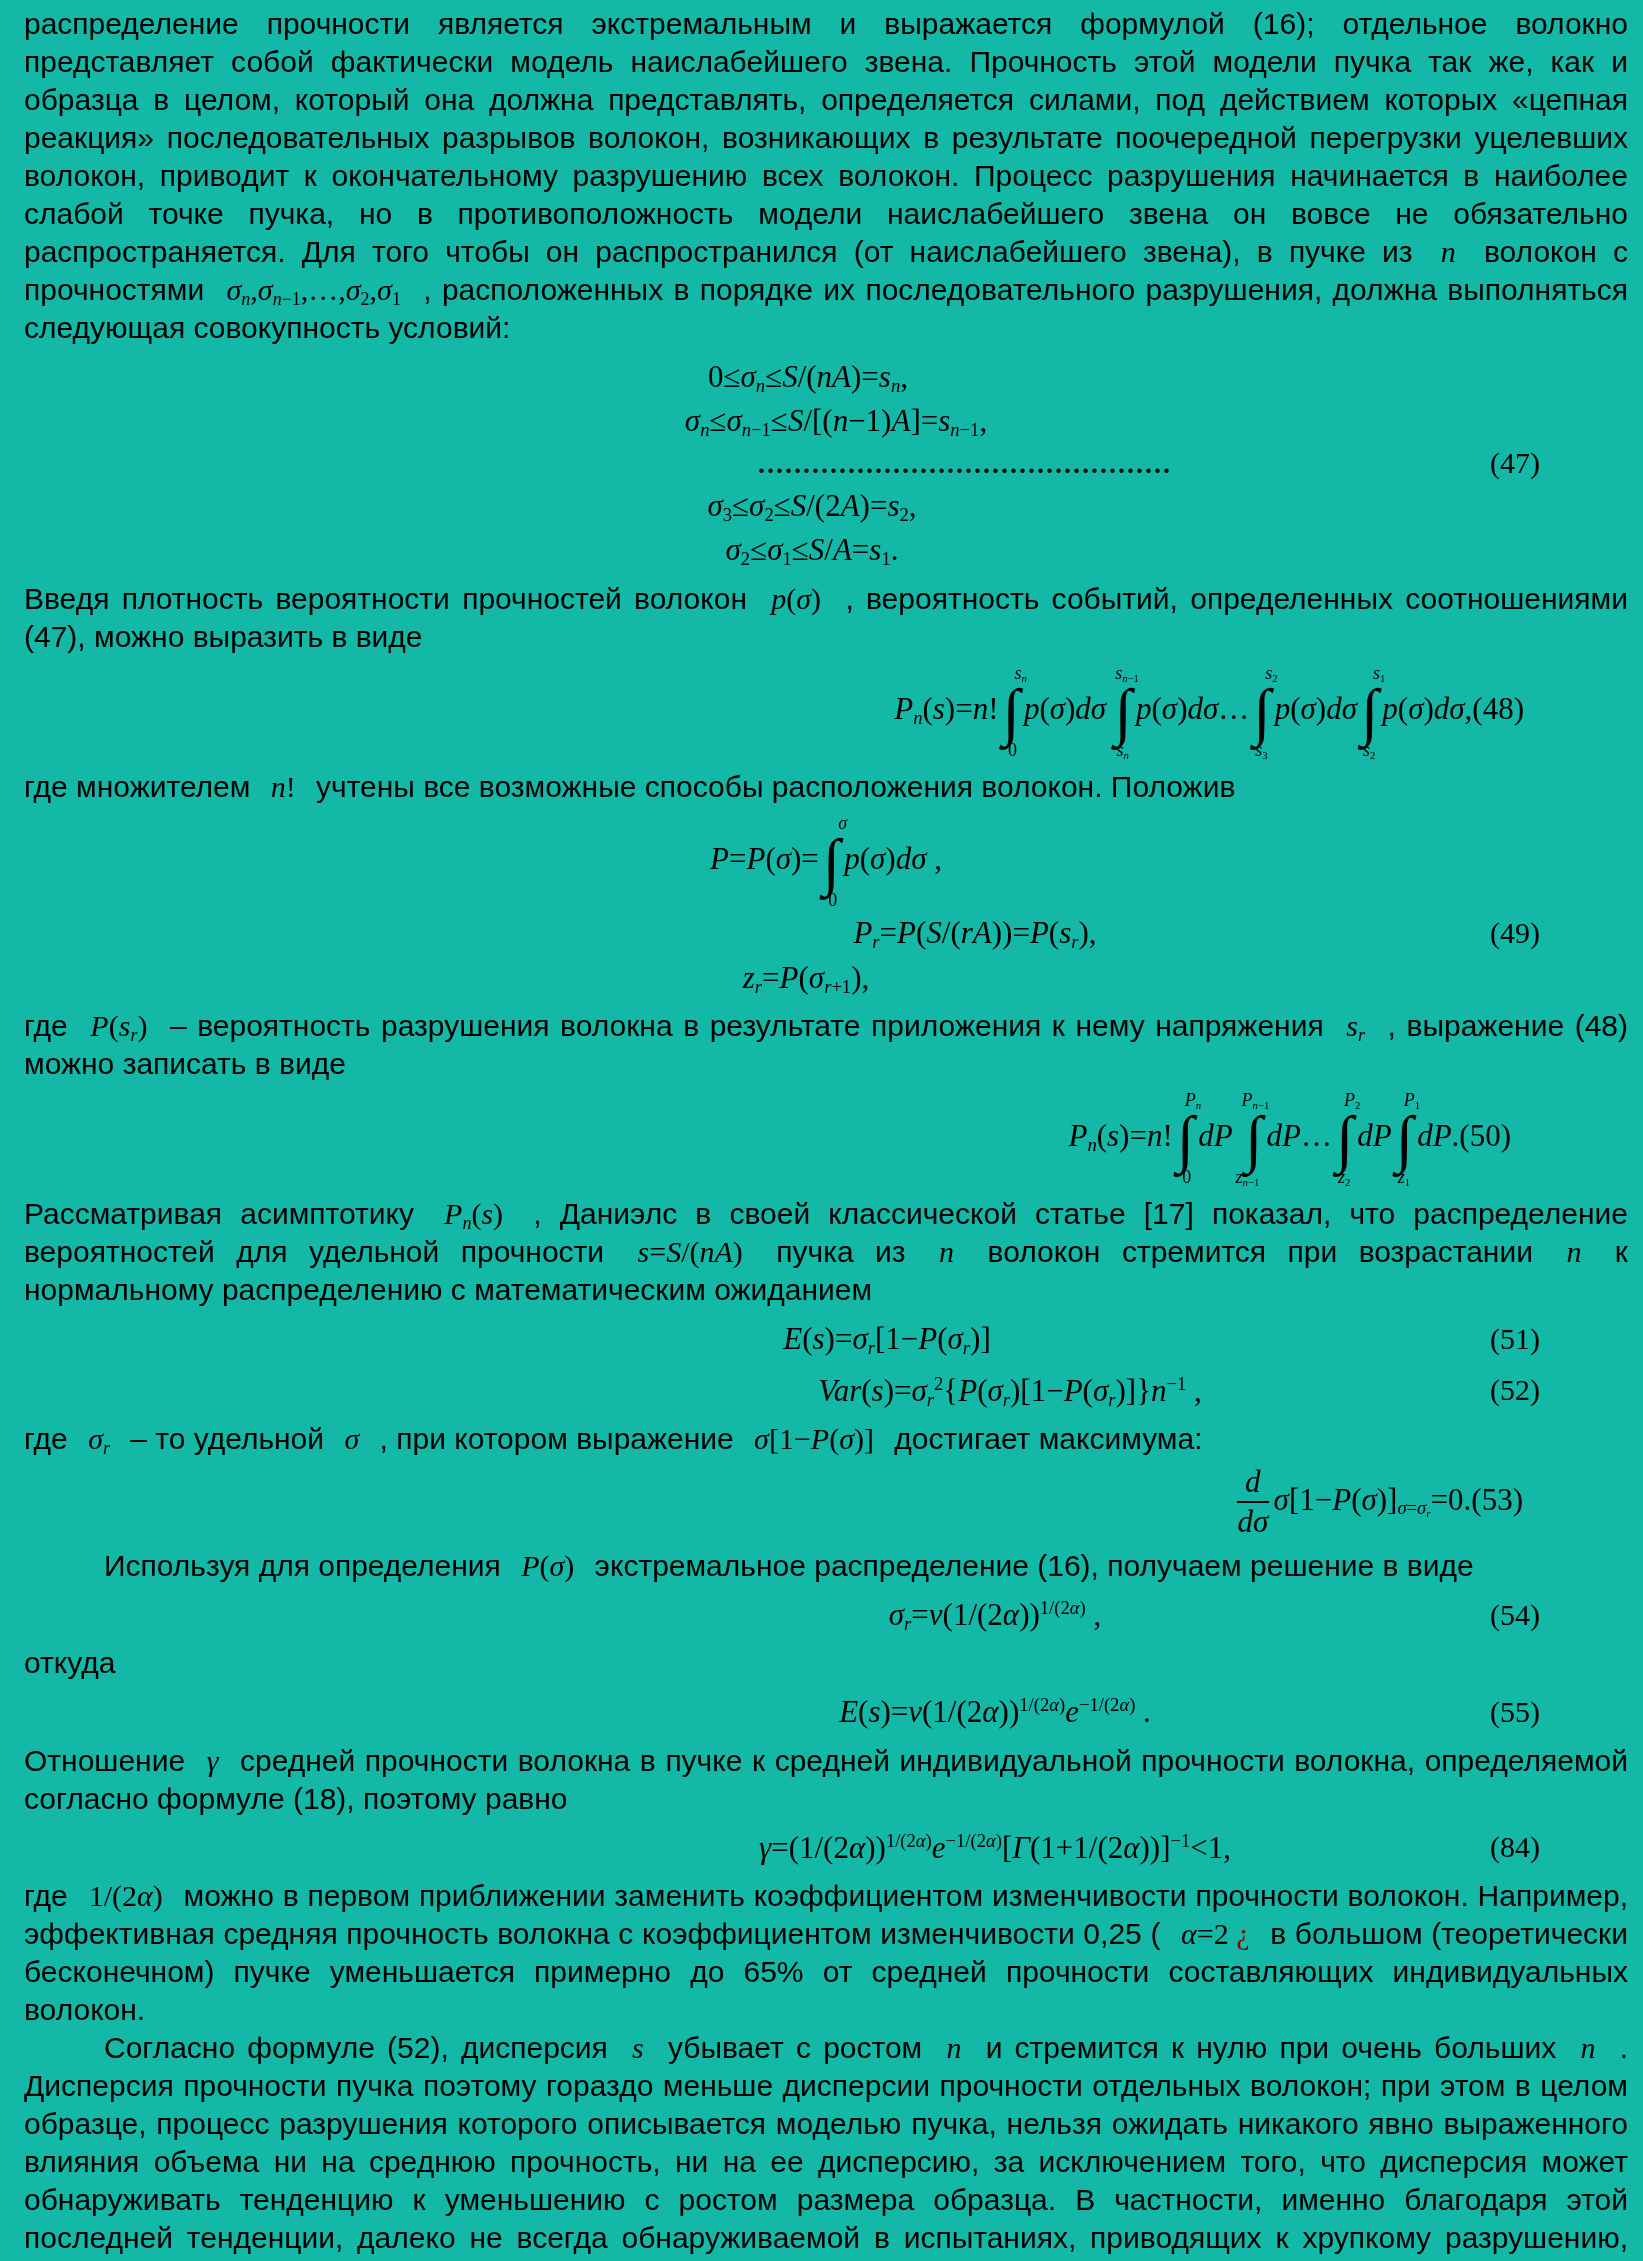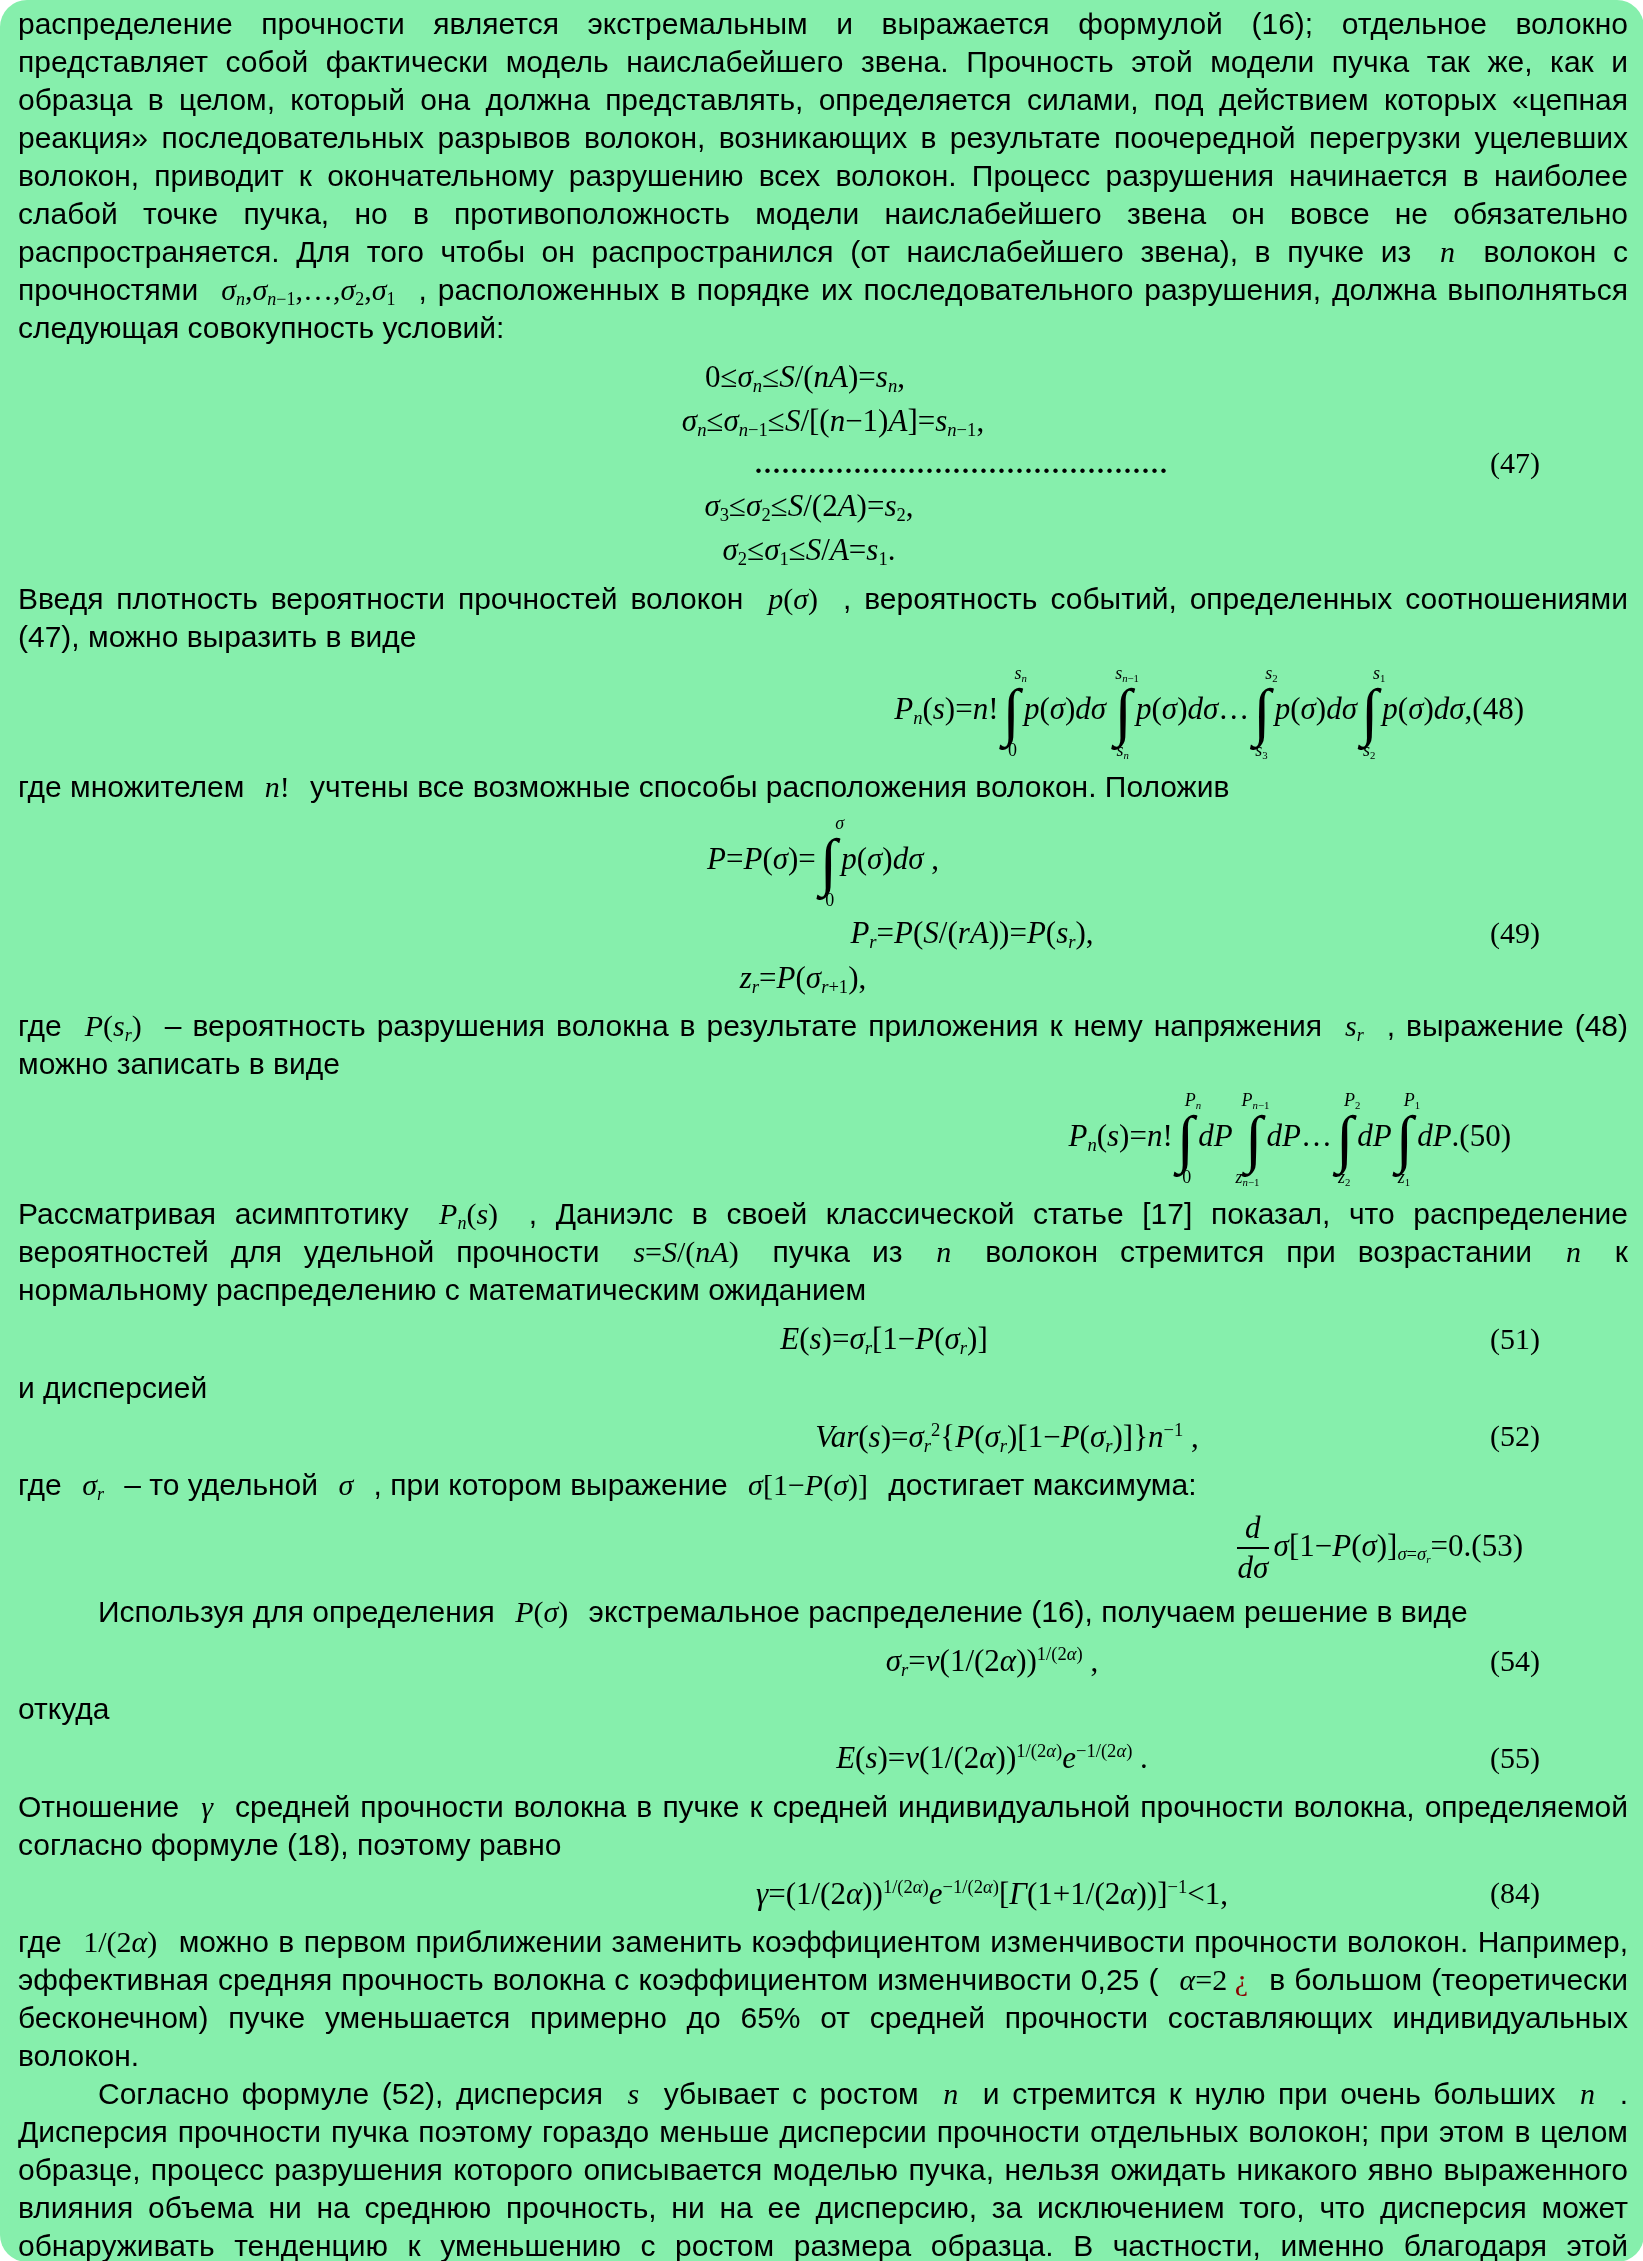--- a/index.html
+++ b/index.html
@@ -1,17 +1,17 @@
 <!DOCTYPE html>
 <html lang="ru"><head>
 <meta charset="utf-8">
 <style>
   html,body{margin:0;padding:0;background:#ffffff;}
   body{width:1644px;color:#000;font-family:"Liberation Sans",sans-serif;}
-  .page{width:1644px;height:2262px;box-sizing:border-box;padding:5px 16px 0 18px;background:#86efac;overflow:hidden;border-radius:27px;}
+  .page{width:1644px;height:2262px;box-sizing:border-box;padding:5px 16px 0 24px;background:#14b8a6;overflow:hidden;}
   .para{font-size:30px;line-height:38px;text-align:justify;margin:0;}
   .para.indent{text-indent:80px;}
   .txt{}
   .imath{font-family:"Liberation Serif","DejaVu Serif",serif;font-style:normal;margin:0 0.40em;white-space:nowrap;}
   .imath i,.math i{font-style:italic;}
   .mred{margin-left:-0.15em;}
   sub,sup{font-size:60%;line-height:0;}
   sup{vertical-align:0.6em;}
   sub{vertical-align:-0.25em;}
   .eq{position:relative;margin:8px 0;}
@@ -89,21 +89,20 @@
           </span><i>dP</i><span class="int">
             <span class="lim up"><i>P</i><sub>1</sub></span>
             <span class="sign">∫</span>
             <span class="lim lo"><i>z</i><sub>1</sub></span>
           </span><i>dP</i>.(50)</span></div>
     </div>
     <p class="para"><span class="txt">Рассматривая асимптотику </span><span class="imath"><i>P</i><sub><i>n</i></sub>(<i>s</i>)</span><span class="txt"> , Даниэлс в своей классической статье [17] показал, что распределение вероятностей для удельной прочности </span><span class="imath"><i>s</i>=<i>S</i>/(<i>nA</i>)</span><span class="txt"> пучка из </span><span class="imath"><i>n</i></span><span class="txt"> волокон стремится при возрастании </span><span class="imath"><i>n</i></span><span class="txt"> к нормальному распределению с математическим ожиданием</span></p>
     <div class="eq">
       <div class="eqrow center"><span class="math" style="left: 61px;"><i>E</i>(<i>s</i>)=<i>σ</i><sub><i>r</i></sub>[1−<i>P</i>(<i>σ</i><sub><i>r</i></sub>)]</span><span class="eqnum">(51)</span></div>
     </div>
-    <p class="para"><span class="txt">и дисперсией</span></p>
     <div class="eq">
       <div class="eqrow center"><span class="math" style="left: 184px;"><i>Var</i>(<i>s</i>)=<i>σ</i><sub><i>r</i></sub><sup>2</sup>{<i>P</i>(<i>σ</i><sub><i>r</i></sub>)[1−<i>P</i>(<i>σ</i><sub><i>r</i></sub>)]}<i>n</i><sup>−1</sup> ,</span><span class="eqnum">(52)</span></div>
     </div>
     <p class="para"><span class="txt">где </span><span class="imath"><i>σ</i><sub><i>r</i></sub></span><span class="txt"> – то удельной </span><span class="imath"><i>σ</i></span><span class="txt"> , при котором выражение </span><span class="imath"><i>σ</i>[1−<i>P</i>(<i>σ</i>)]</span><span class="txt"> достигает максимума:</span></p>
     <div class="eq">
       <div class="eqrow right" style="padding-right: 105px;"><span class="math"><span class="frac">
             <span class="num"><i>d</i></span>
             <span class="den"><i>dσ</i></span>
           </span><i>σ</i>[1−<i>P</i>(<i>σ</i>)]<sub><i>σ</i>=<i>σ</i><sub><i>r</i></sub></sub>=0.(53)</span></div>
     </div>

